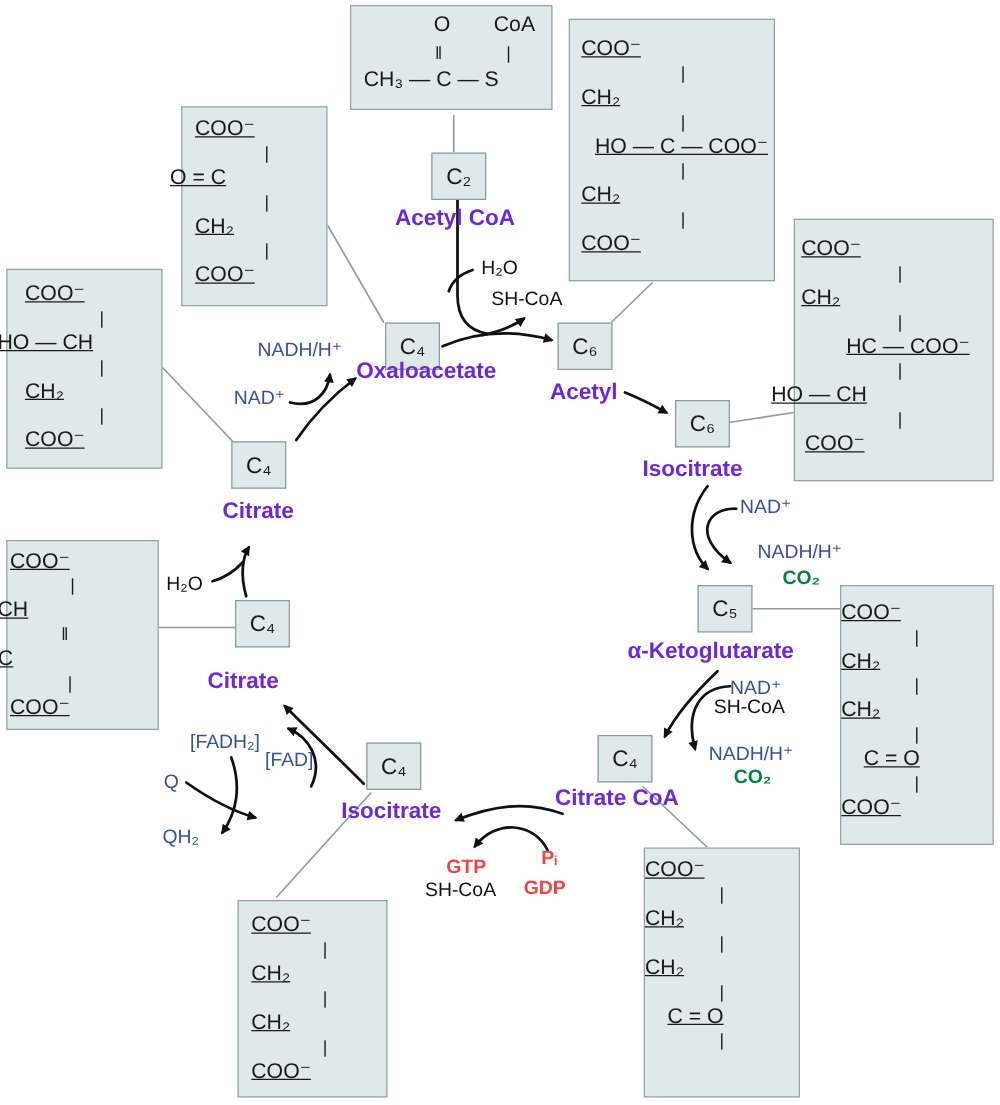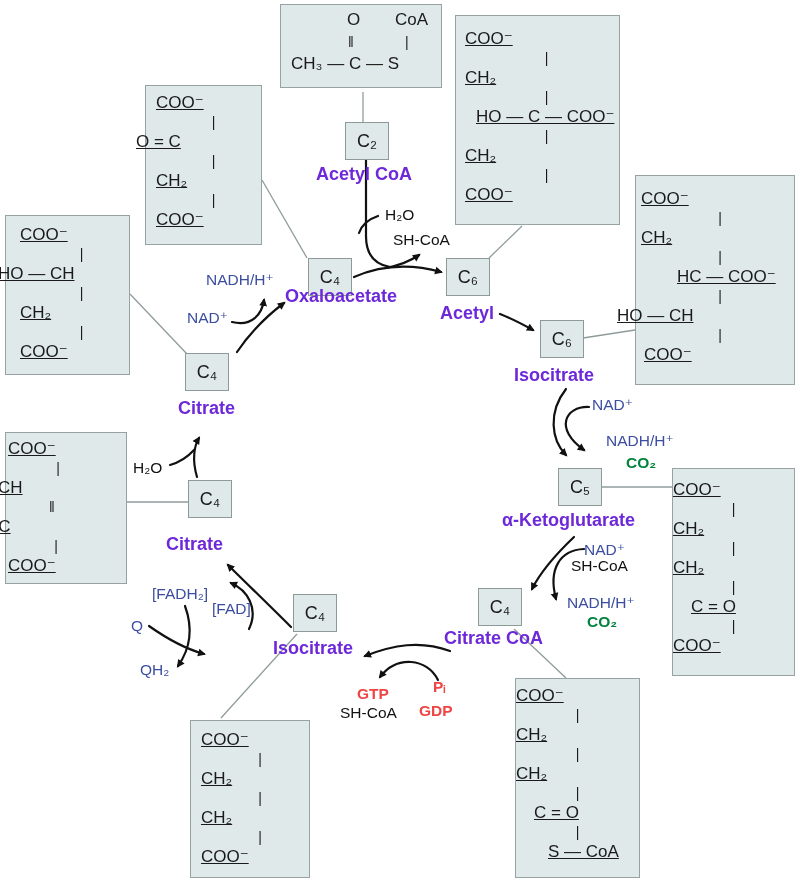--- a/index.html
+++ b/index.html
@@ -116,21 +116,20 @@
 
   <div class="sbox" style="left:515px;top:678px;width:125px;height:200px;padding-top:6px">
     <div class="frow">COO⁻</div>
     <div class="brow">|</div>
     <div class="frow">CH₂</div>
     <div class="brow">|</div>
     <div class="frow">CH₂</div>
     <div class="brow">|</div>
     <div class="frow" style="--dx:18px">C = O</div>
     <div class="brow">|</div>
-    <div class="frow" style="--dx:32px">S — CoA</div>
   </div>
 
   <div class="sbox" style="left:190px;top:720px;width:120px;height:158px;padding-top:8px">
     <div class="frow" style="--dx:10px">COO⁻</div>
     <div class="brow" style="--dx:10px">|</div>
     <div class="frow" style="--dx:10px">CH₂</div>
     <div class="brow" style="--dx:10px">|</div>
     <div class="frow" style="--dx:10px">CH₂</div>
     <div class="brow" style="--dx:10px">|</div>
     <div class="frow" style="--dx:10px">COO⁻</div>
@@ -197,16 +196,16 @@
   <div class="cof dark" style="left:571px;top:557px">SH-CoA</div>
   <div class="cof blue" style="left:567px;top:594px">NADH/H⁺</div>
   <div class="cof green" style="left:587px;top:613px">CO₂</div>
   <div class="cof red" style="left:357px;top:685px">GTP</div>
   <div class="cof dark" style="left:340px;top:704px">SH-CoA</div>
   <div class="cof red" style="left:433px;top:678px">Pᵢ</div>
   <div class="cof red" style="left:419px;top:702px">GDP</div>
   <div class="cof blue" style="left:152px;top:585px">[FADH₂]</div>
   <div class="cof blue" style="left:212px;top:600px">[FAD]</div>
   <div class="cof blue" style="left:131px;top:617px">Q</div>
-  <div class="cof blue" style="left:140px;top:661px">QH₂</div>
+  <div class="cof blue" style="left:130px;top:661px">QH₂</div>
   <div class="cof dark" style="left:133px;top:459px">H₂O</div>
 
 </div>
 
 </body></html>

